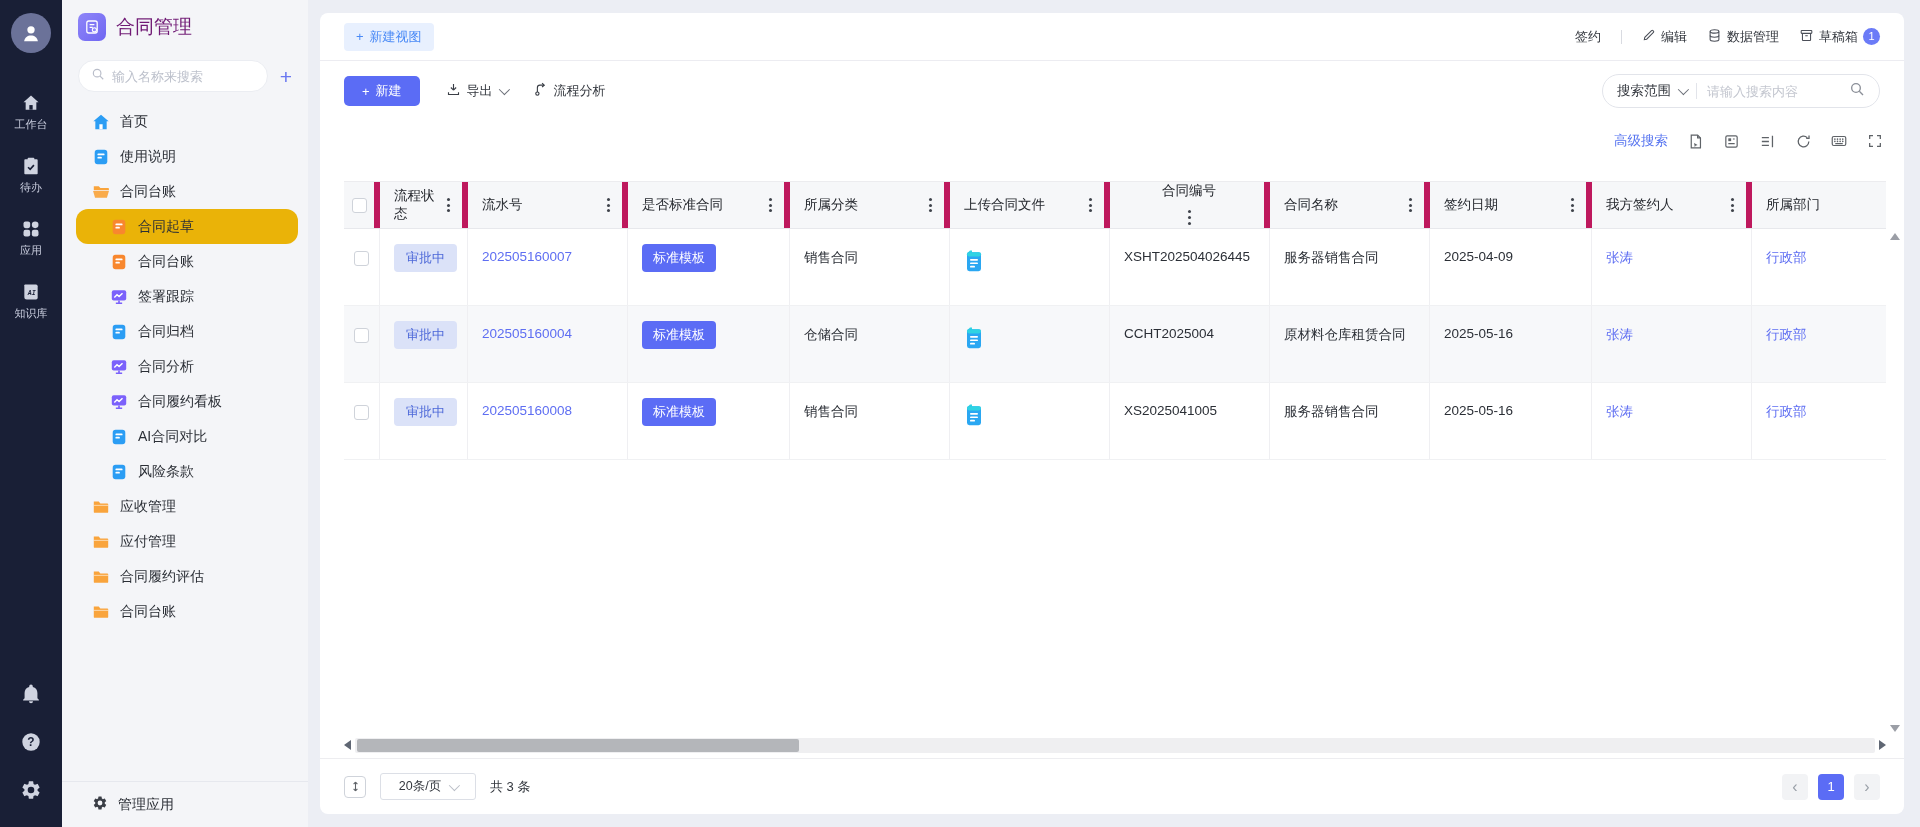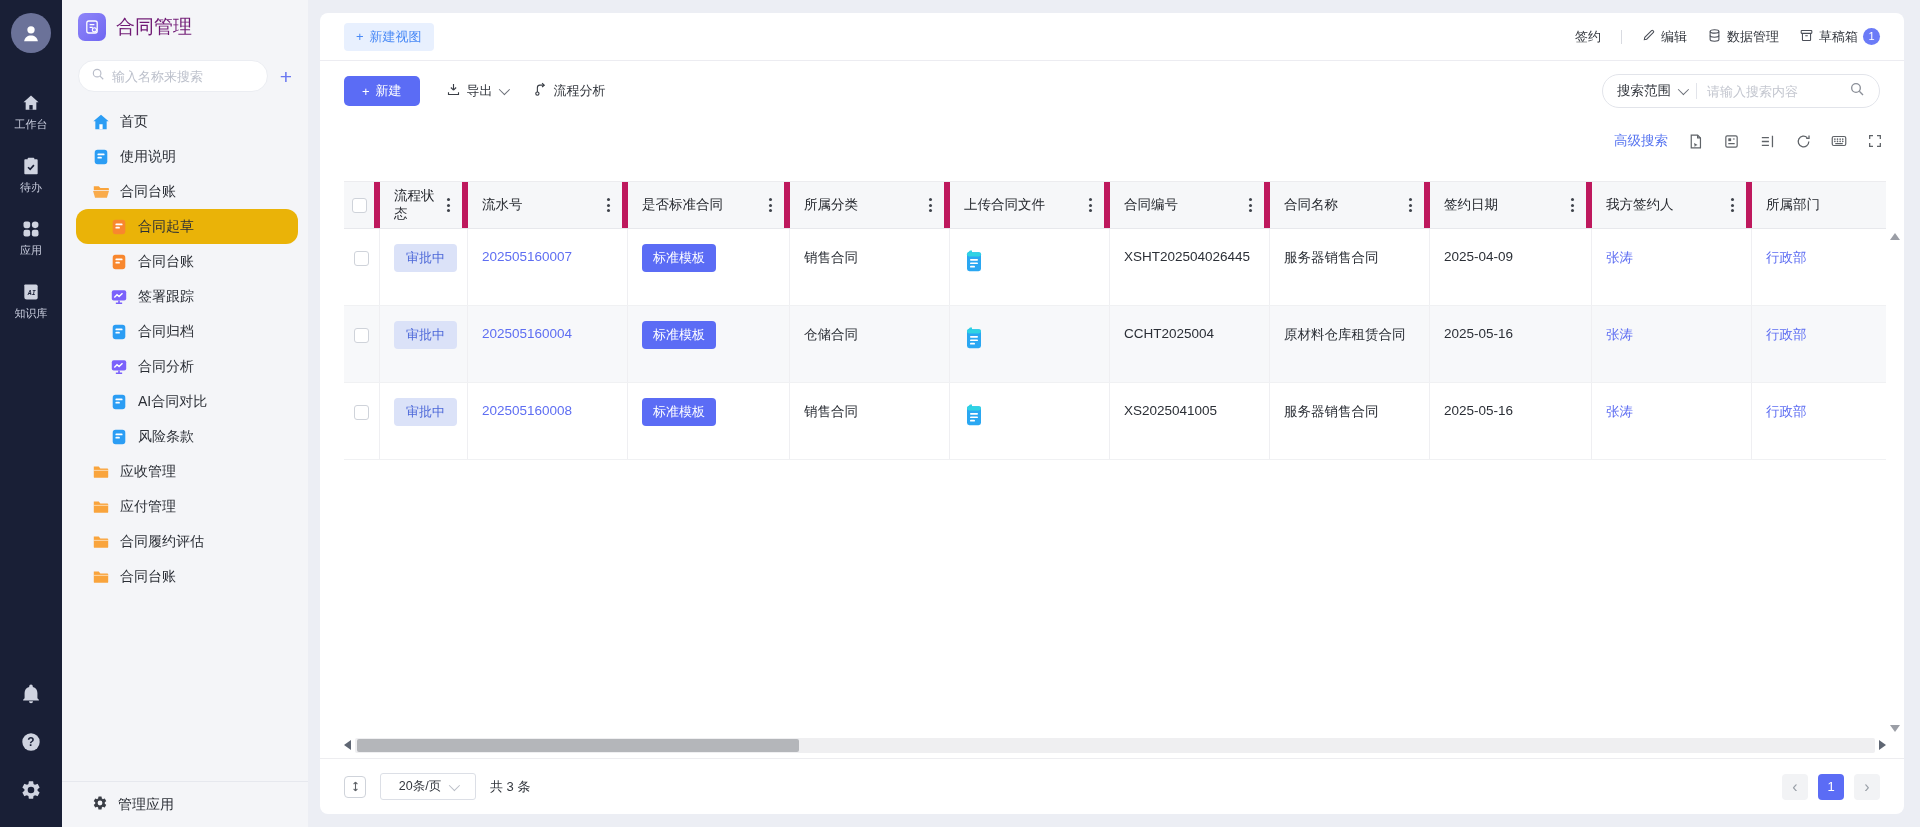--- a/index.html
+++ b/index.html
@@ -63,21 +63,21 @@
   .trow { display:flex; }
   .th-row { background:#f6f7f9; border-top:1px solid #ececef; border-bottom:1px solid #e7e8ec; height:48px; }
   .th { display:flex; align-items:center; justify-content:space-between; padding:0 10px 0 14px; border-right:6px solid #be185d; color:#25282e; }
   .vdots { display:flex; flex-direction:column; align-items:center; cursor:pointer; padding:2px; }
   .vdots i { width:3px; height:3px; border-radius:50%; background:#3f434b; margin:1.4px 0; }
   .td { padding:20px 10px 0 14px; border-right:1px solid #efeff2; align-items:flex-start; display:flex; }
   .drow { height:77px; border-bottom:1px solid #f0f1f3; background:#fff; }
   .drow.alt { background:#f7f8fa; }
   .c-cb { width:36px; justify-content:center; padding-left:0; padding-right:0; }
   .c0{width:88px;} .c1{width:160px;} .c2{width:162px;} .c3{width:160px;} .c4{width:160px;}
-  .c5{width:160px;} .c6{width:160px;} .c7{width:162px;} .c8{width:160px;}
+  .c5{width:160px;flex-direction:column;} .c6{width:160px;} .c7{width:162px;} .c8{width:160px;}
   .c9{flex:1; min-width:110px; border-right:none;}
   .checkbox { width:15px; height:15px; border:1px solid #cfd3da; border-radius:3px; background:#fff; margin-top:2px; cursor:pointer; }
   .th-row .checkbox { margin-top:0; }
   .badge-light { background:#dbe2f8; color:#4d68d8; font-size:13px; padding:5px 12px; border-radius:4px; margin-top:-5px; cursor:default; }
   .badge-solid { background:#5b6cf5; color:#fff; font-size:13px; padding:5px 11px; border-radius:4px; margin-top:-5px; }
   .link { color:#5e6ef2; cursor:pointer; }
   .fill { flex:1; background:#fff; }
 
   
   .vscroll { position:absolute; right:3px; top:52px; bottom:4px; width:12px; display:flex; flex-direction:column; justify-content:space-between; align-items:center; }
@@ -262,20 +262,30 @@
             <rect x="2" y="2.5" width="16" height="11.5" rx="2.2" fill="#7b61fb"></rect>
             <path d="M4.8 10.5l3-3 2.3 2 3.8-3.6" stroke="#fff" stroke-width="1.6" fill="none"></path>
             <path d="M10 14v2.2M6.5 17h7" stroke="#7b61fb" stroke-width="1.8"></path>
           </svg>
         </span>
         <span>合同分析</span>
       </div>
       <div class="sb-item lvl1">
         <span class="mi">
           <svg width="18" height="18" viewBox="0 0 20 20">
+            <rect x="2" y="2.5" width="16" height="11.5" rx="2.2" fill="#7b61fb"></rect>
+            <path d="M4.8 10.5l3-3 2.3 2 3.8-3.6" stroke="#fff" stroke-width="1.6" fill="none"></path>
+            <path d="M10 14v2.2M6.5 17h7" stroke="#7b61fb" stroke-width="1.8"></path>
+          </svg>
+        </span>
+        <span>合同履约看板</span>
+      </div>
+      <div class="sb-item lvl1">
+        <span class="mi">
+          <svg width="18" height="18" viewBox="0 0 20 20">
             <rect x="3" y="2" width="14" height="16" rx="3.2" fill="#2b9df4"></rect>
             <rect x="6" y="6.2" width="8" height="1.9" rx=".95" fill="#fff"></rect>
             <rect x="6" y="9.8" width="5" height="1.9" rx=".95" fill="#fff"></rect>
           </svg>
         </span>
         <span>AI合同对比</span>
       </div>
       <div class="sb-item lvl1">
         <span class="mi">
           <svg width="18" height="18" viewBox="0 0 20 20">

